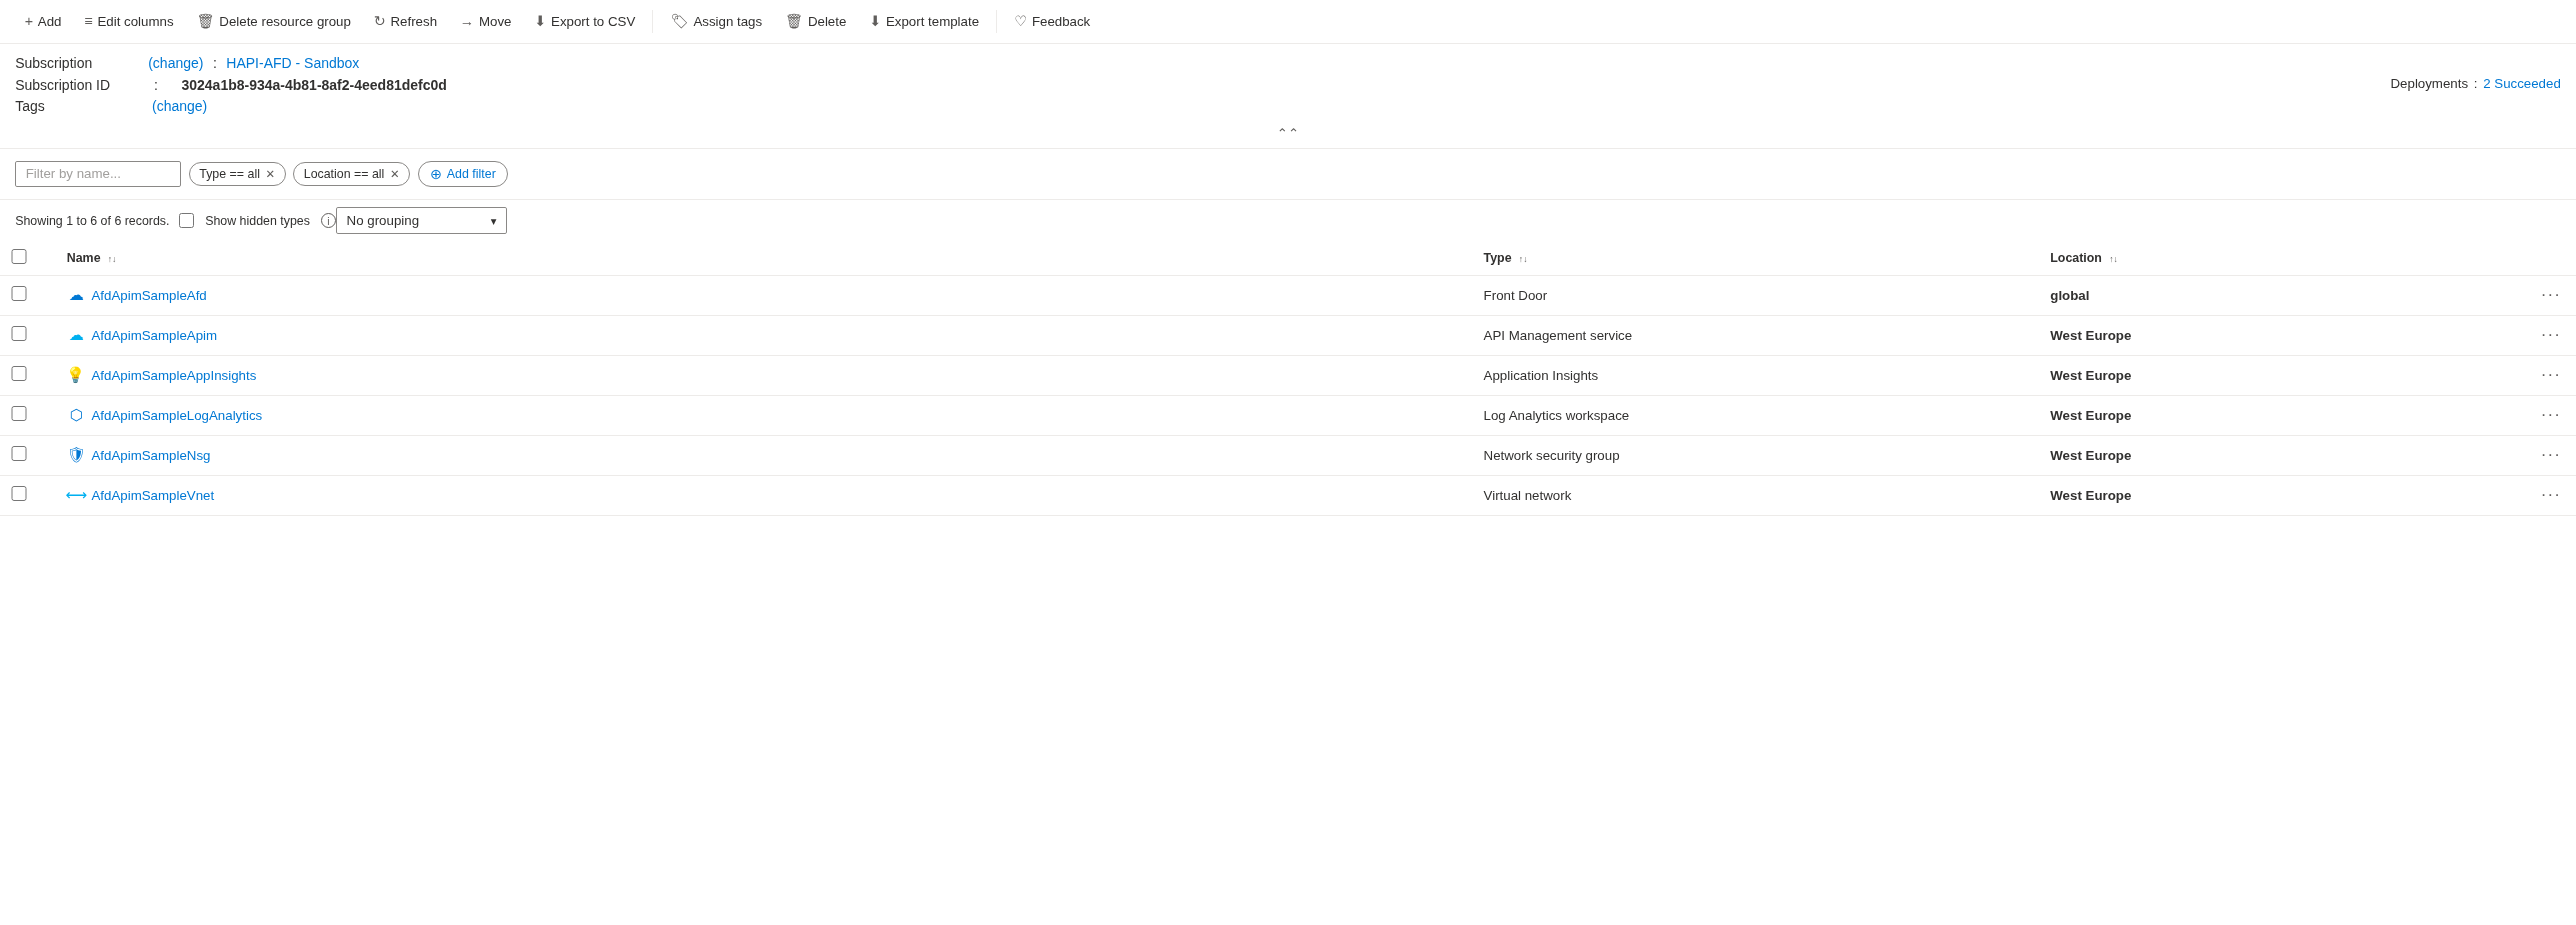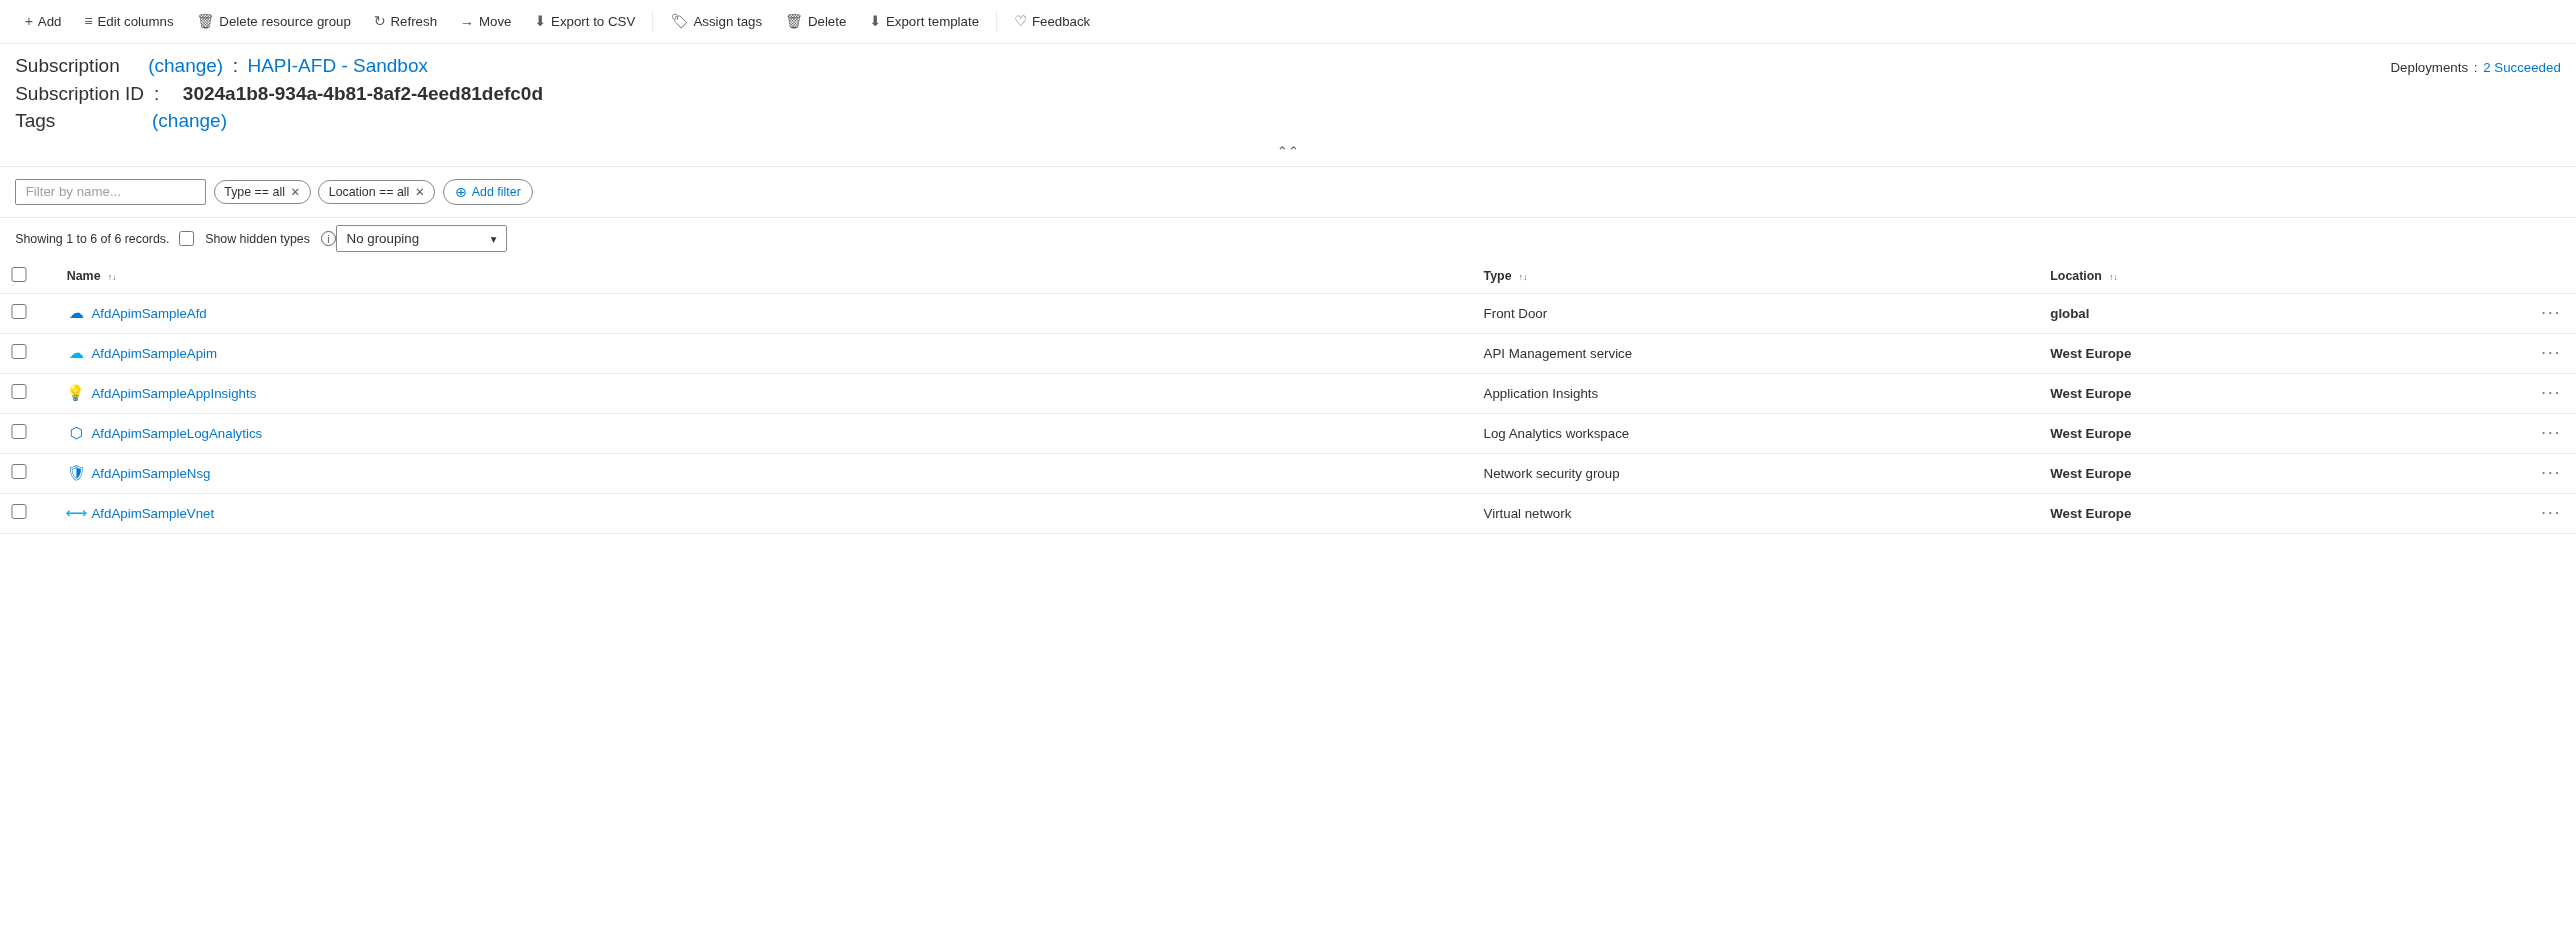--- a/index.html
+++ b/index.html
@@ -40,21 +40,21 @@
 
     
     .info-section {
       padding: 11.4px 15.2px 7.6px 15.2px;
       border-bottom: 1px solid #edebe9;
     }
     .info-row {
       display: flex;
       align-items: baseline;
       margin-bottom: 5.7px;
-      font-size: 19px;
+      font-size: 14px;
     }
     .info-label { color: #323130; min-width: 133px; }
     .info-colon { margin: 0 5.7px; }
     .info-link { color: #0078d4; cursor: pointer; text-decoration: none; }
     .info-value { color: #323130; }
     .deployments-label { color: #323130; }
 
     
     .filter-bar {
       display: flex;
@@ -62,21 +62,21 @@
       padding: 11.4px 15.2px;
       gap: 7.6px;
       border-bottom: 1px solid #edebe9;
     }
     .filter-input {
       border: 1px solid #8a8886;
       border-radius: 1.9px;
       padding: 4.8px 9.5px;
       font-size: 13.3px;
       color: #0f172a;
-      width: 191px;
+      width: 166px;
       outline: none;
     }
     .filter-input::placeholder { color: #a19f9d; }
     .filter-tag {
       display: flex;
       align-items: center;
       gap: 3.8px;
       border: 1px solid #8a8886;
       border-radius: 15.2px;
       padding: 3.8px 9.5px;
@@ -287,21 +287,21 @@
         <div class="info-row">
           <span class="info-label">Subscription ID</span>
           <span class="info-colon">:</span>
           <span class="info-value" style="margin-left:18px;font-weight:bold;">3024a1b8-934a-4b81-8af2-4eed81defc0d</span>
         </div>
         <div class="info-row">
           <span class="info-label">Tags</span>
           <a class="info-link" style="margin-left:3.8px;">(change)</a>
         </div>
       </div>
-      <div style="margin-top:5px; display:flex; align-items:flex-start; gap:5.7px;">
+      <div style="margin-top:21px; display:flex; align-items:flex-start; gap:5.7px;">
         <span class="deployments-label">Deployments</span>
         <span style="color:#323130;">:</span>
         <a class="info-link">2 Succeeded</a>
       </div>
     </div>
     <div style="text-align:center; margin-top: 5.7px;">
       <button style="background:none;border:none;cursor:pointer;color:#605e5c;font-size:13.3px;" title="Collapse">⌃⌃</button>
     </div>
   </div>
 

